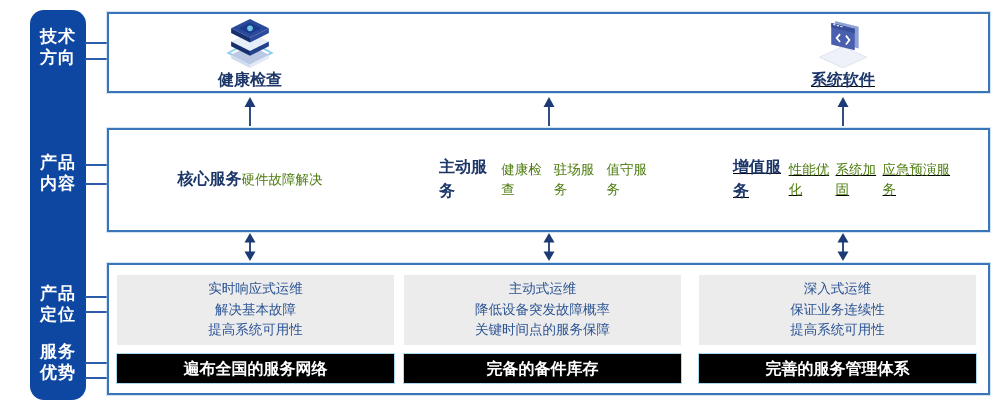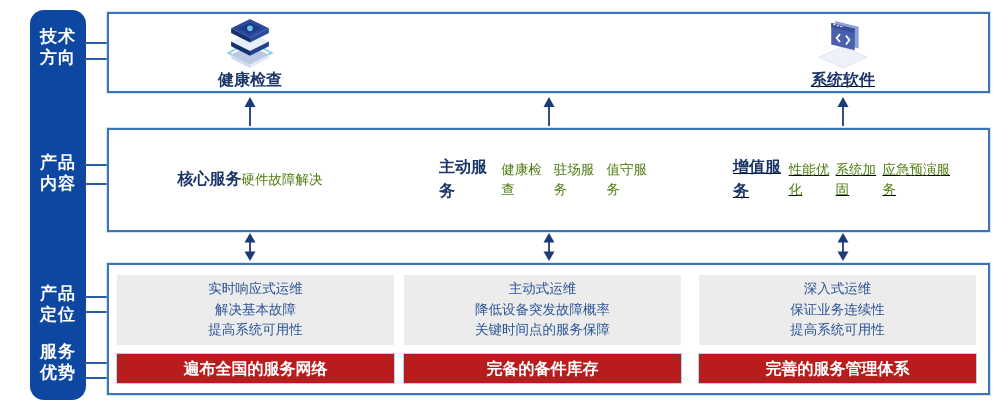--- a/index.html
+++ b/index.html
@@ -41,21 +41,21 @@
   .svc-title{font-size:16px;font-weight:bold;color:#1c3668;line-height:24px;margin-bottom:3px;}
   .svc-item{font-size:13.5px;color:#4d7c0f;line-height:20px;}
   
   .pos-col{position:absolute;top:0;width:277px;}
   .pos-panel{
     margin-top:10px;height:70px;background:#ececec;display:flex;
     flex-direction:column;align-items:center;justify-content:center;
   }
   .pos-line{font-size:13.5px;color:#2b5394;line-height:20.5px;}
   .pos-banner{
-    margin-top:9px;height:29px;line-height:29px;background:#b91c1c;
+    margin-top:9px;height:29px;line-height:29px;background:#000000;
     color:#ffffff;font-size:16px;font-weight:bold;text-align:center;
     box-shadow:0 0 0 1px #a8d8ef;
   }
   .arrow{position:absolute;}
   .col1{left:31px;} .col2{left:330px;} .col3{left:624px;text-decoration:underline;}
   .bcol1{left:8px;} .bcol2{left:295px;} .bcol3{left:590px;}
 </style>
 </head>
 <body>
 

